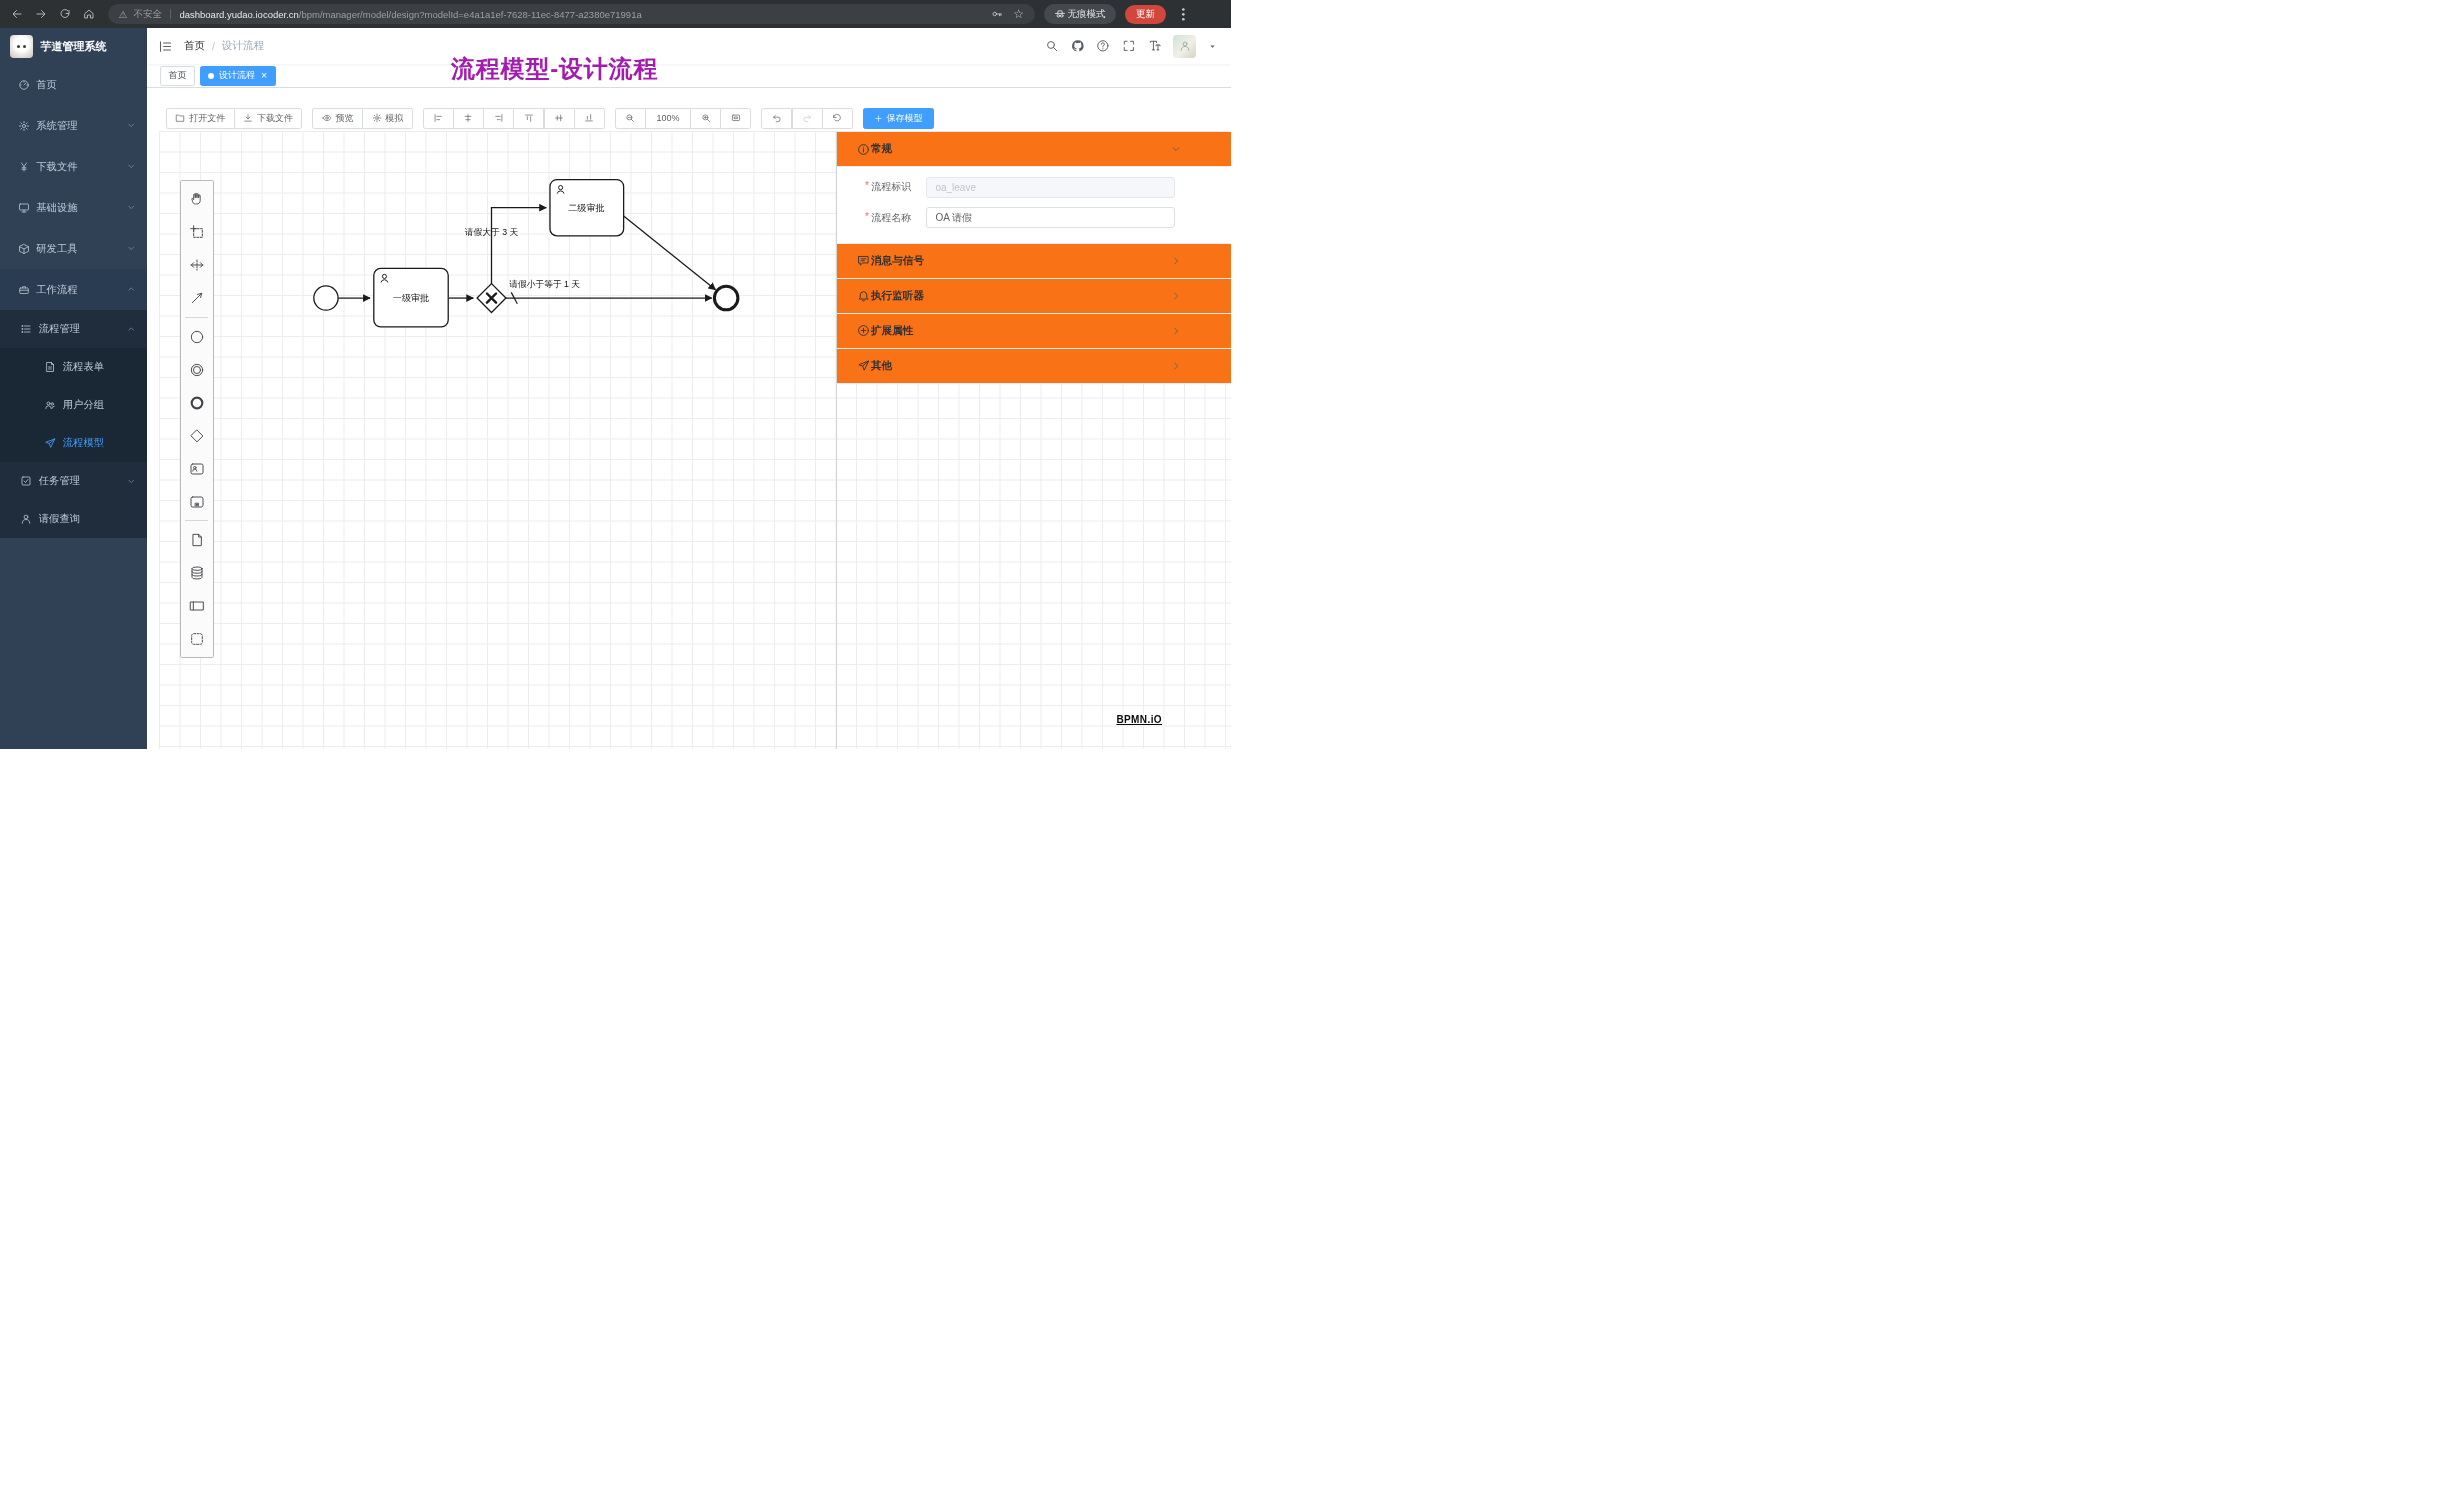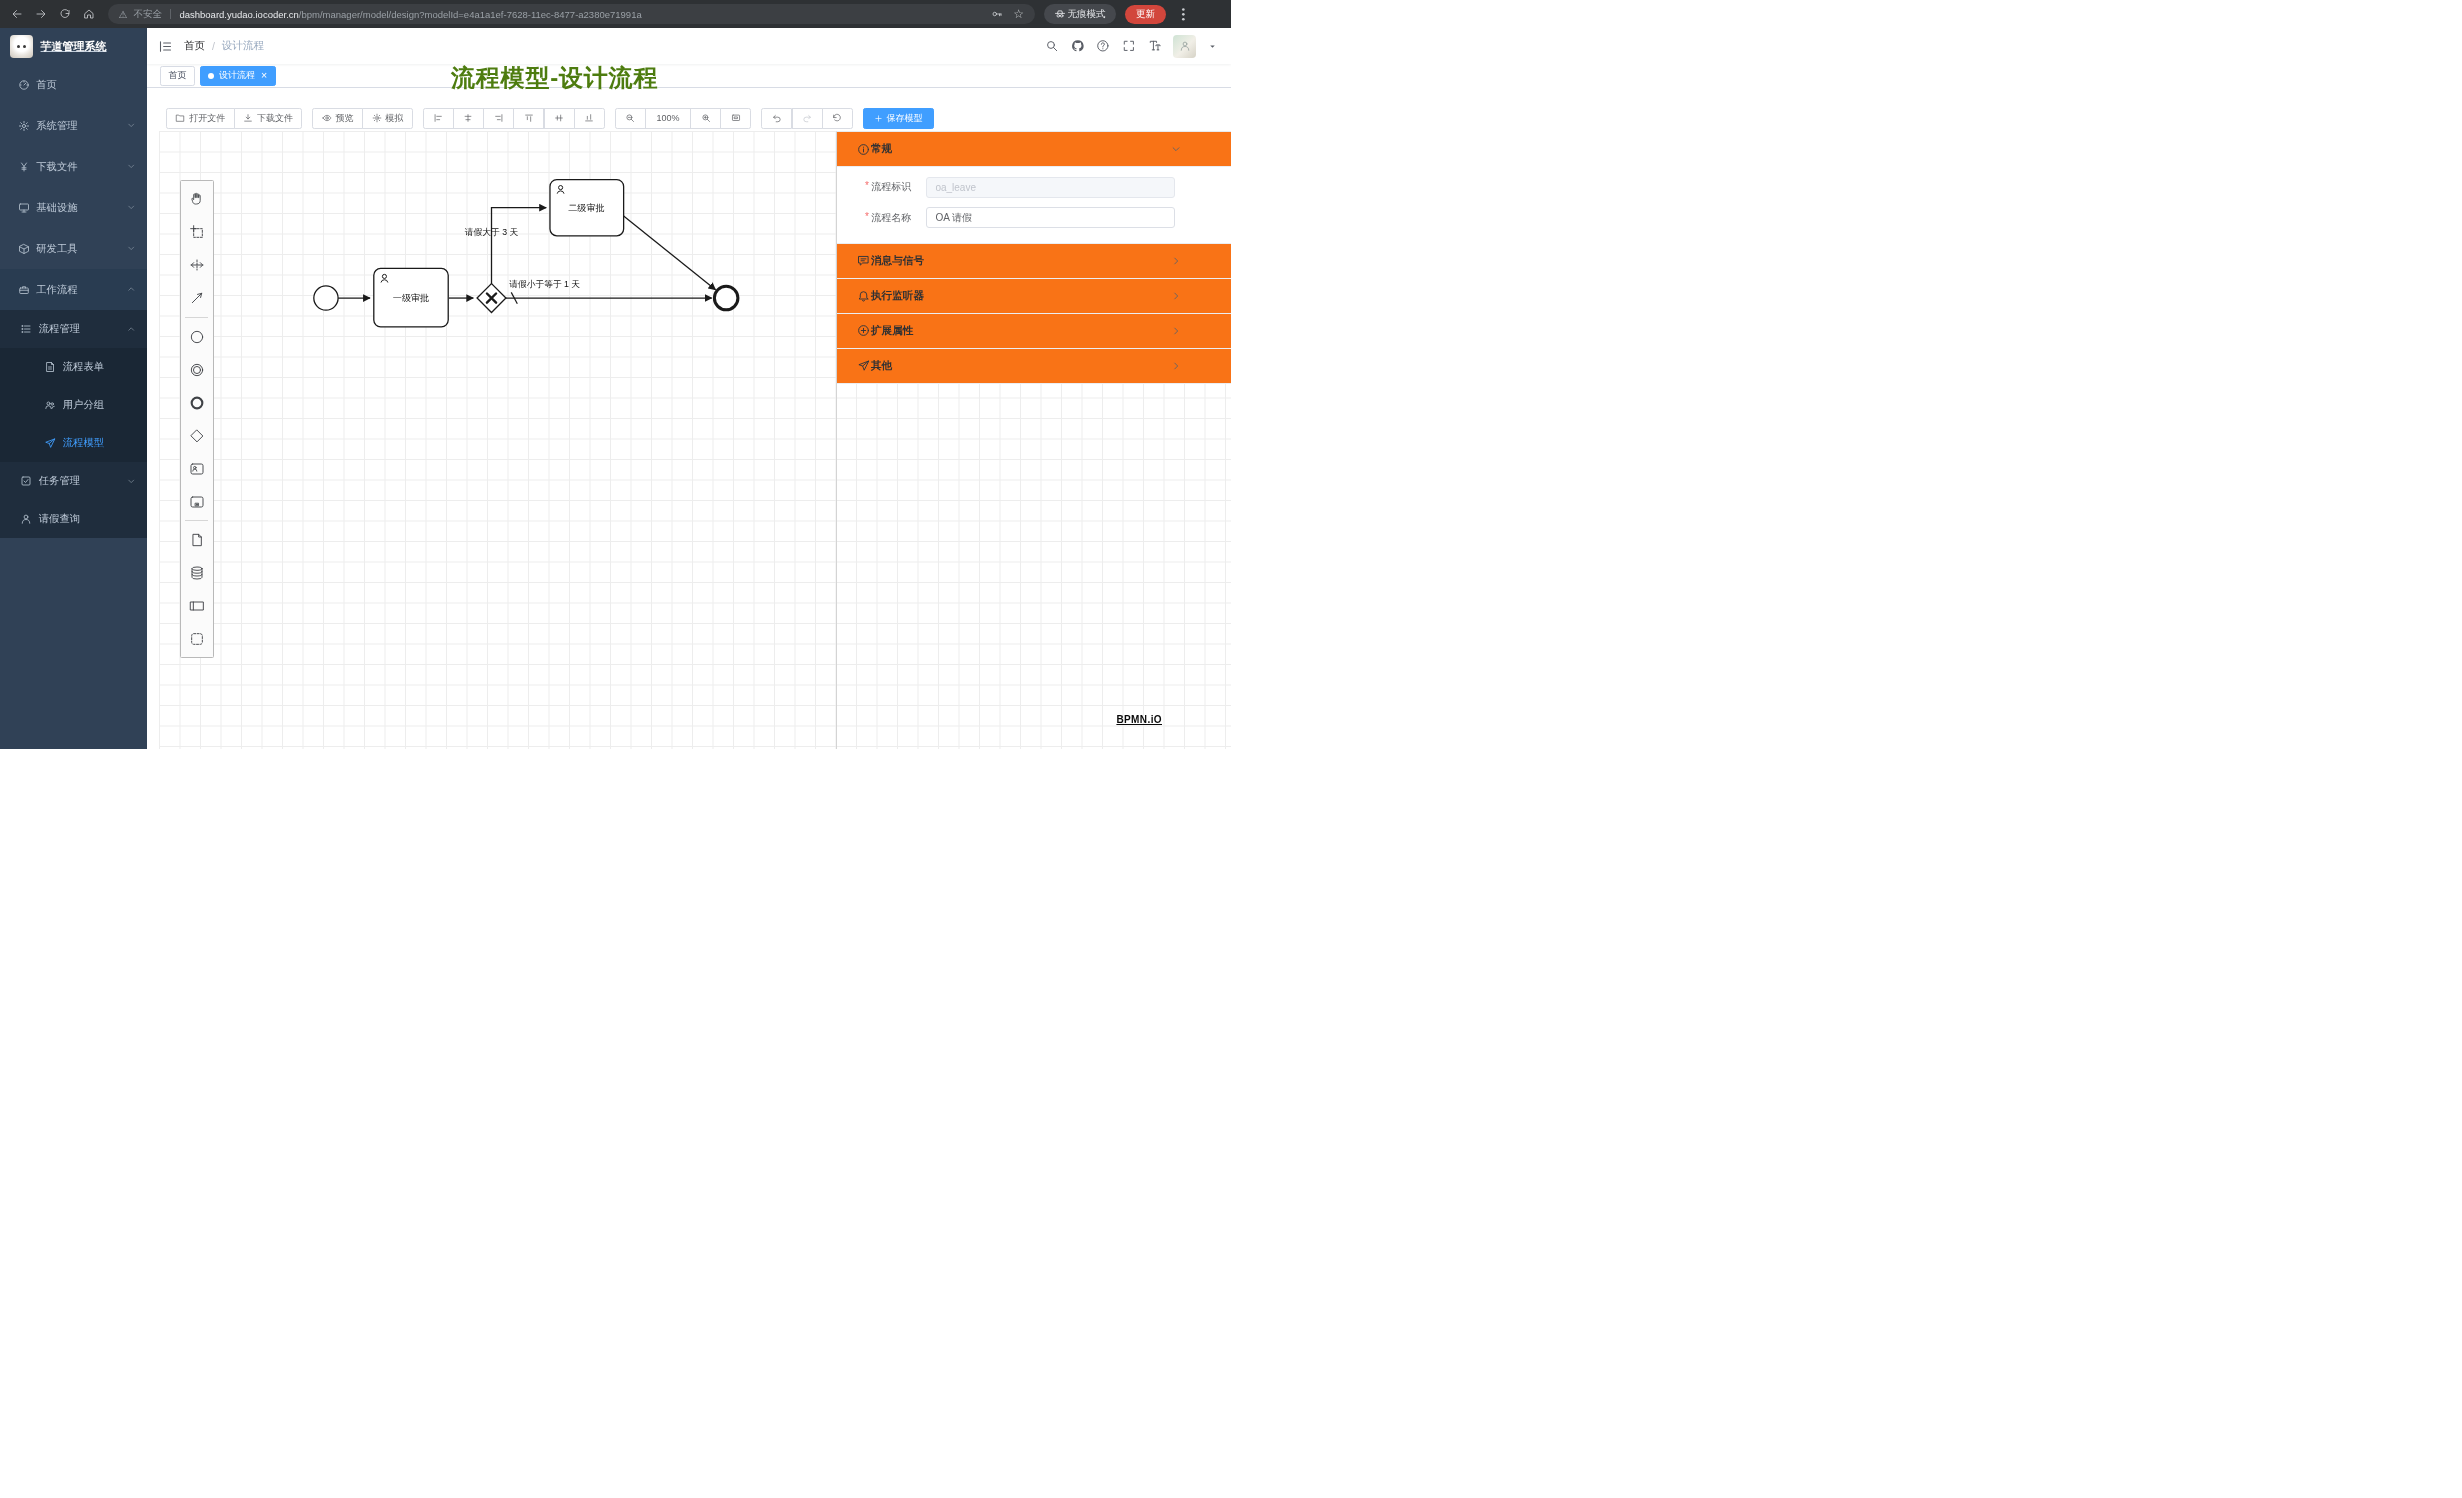--- a/index.html
+++ b/index.html
@@ -28,21 +28,21 @@
   .incog { display:flex; align-items:center; gap:2px; background:#45484d; border-radius:10.6px; height:20px; padding:0 10px; color:#e8eaed; font-size:9.5px; white-space:nowrap; }
   .incog svg { width:12px; height:12px; }
   .update-btn { background:#d2463c; border:none; color:#fff; font-size:9.5px; height:19px; padding:0 11.4px; border-radius:10px; font-family:inherit; cursor:pointer; white-space:nowrap; }
   .dots-btn { width:16.7px; height:16.7px; color:#c6c9cc; }
 
   
   .app { display:flex; height:721px; }
 
   
   .sidebar { width:147px; flex-shrink:0; background:#304156; color:#bfcbd9; display:flex; flex-direction:column; overflow:hidden; }
-  .logo { height:36px; display:flex; align-items:center; gap:7.6px; padding:0 10px; flex-shrink:0;text-decoration:underline; }
+  .logo { height:36px; display:flex; align-items:center; gap:7.6px; padding:0 10px; flex-shrink:0; }
   .logo-img { width:23px; height:23px; border-radius:3.8px; position:relative; flex-shrink:0;
     background:radial-gradient(circle at 50% 40%, #ffffff 0 40%, #e9e5df 62%, #c9c2b8 100%); }
   .logo-img::before, .logo-img::after { content:""; position:absolute; width:3px; height:3px; background:#3a3a3a; border-radius:50%; top:10px; }
   .logo-img::before { left:6.8px; } .logo-img::after { left:13px; }
   .logo-title { color:#fff; font-size:11px; font-weight:bold; white-space:nowrap; }
   .menu { flex:1; overflow:hidden; }
   .mi { display:flex; align-items:center; gap:6.8px; font-size:10.3px; cursor:pointer; white-space:nowrap; }
   .mi .micon { width:12px; height:12px; color:#b4c0ce; flex-shrink:0; }
   .mi .chev { margin-left:auto; margin-right:11.4px; width:8.4px; height:8.4px; color:#97a3b2; }
   .l1 { height:41px; padding-left:17.5px; }
@@ -105,21 +105,21 @@
   .phead { height:35px; display:flex; align-items:center; gap:1px; padding:0 20px; background:#f97316; border-bottom:0.8px solid #ebeef2; font-size:10.6px; font-weight:bold; color:#303133; cursor:pointer; }
   .phead .picon { width:13px; height:13px; color:#2a333d; flex-shrink:0; }
   .phead .pchev { margin-left:auto; margin-right:30px; width:10px; height:10px; color:#5f6368; stroke-width:2.2; }
   .pbody { background:#fff; border-bottom:0.8px solid #ebeef2; padding:5.3px 0 10px; }
   .frow { display:flex; align-items:center; gap:6px; padding:4.6px 56px 4.6px 28px; }
   .frow label { width:55px; flex-shrink:0; font-size:10px; color:#606266; display:flex; gap:2.3px; white-space:nowrap; }
   .req { color:#f56c6c; }
   .inp { flex:1; min-width:0; height:21px; border:0.8px solid #dcdfe6; border-radius:3px; padding:0 8.4px; font-size:10px; color:#606266; background:#fff; font-family:inherit; outline:none; }
   .inp:disabled { background:#f5f7fa; border-color:#e4e7ed; color:#c0c4cc; }
 
-  .annotation { position:absolute; left:451px; top:62px; z-index:50; font-size:24px; font-weight:bold; color:#4d7c0f; letter-spacing:0.8px; white-space:nowrap; pointer-events:none; }
+  .annotation { position:absolute; left:451px; top:53px; z-index:50; font-size:24px; font-weight:bold; color:#a21caf; letter-spacing:0.8px; white-space:nowrap; pointer-events:none; }
 </style>
 </head>
 <body>
 
 <svg style="position:absolute;width:0;height:0" aria-hidden="true">
   <defs>
     <symbol id="i-back" viewBox="0 0 24 24">
         <path d="M20 12H5M11 5l-7 7 7 7"></path>
       </symbol>
     <symbol id="i-forward" viewBox="0 0 24 24">

